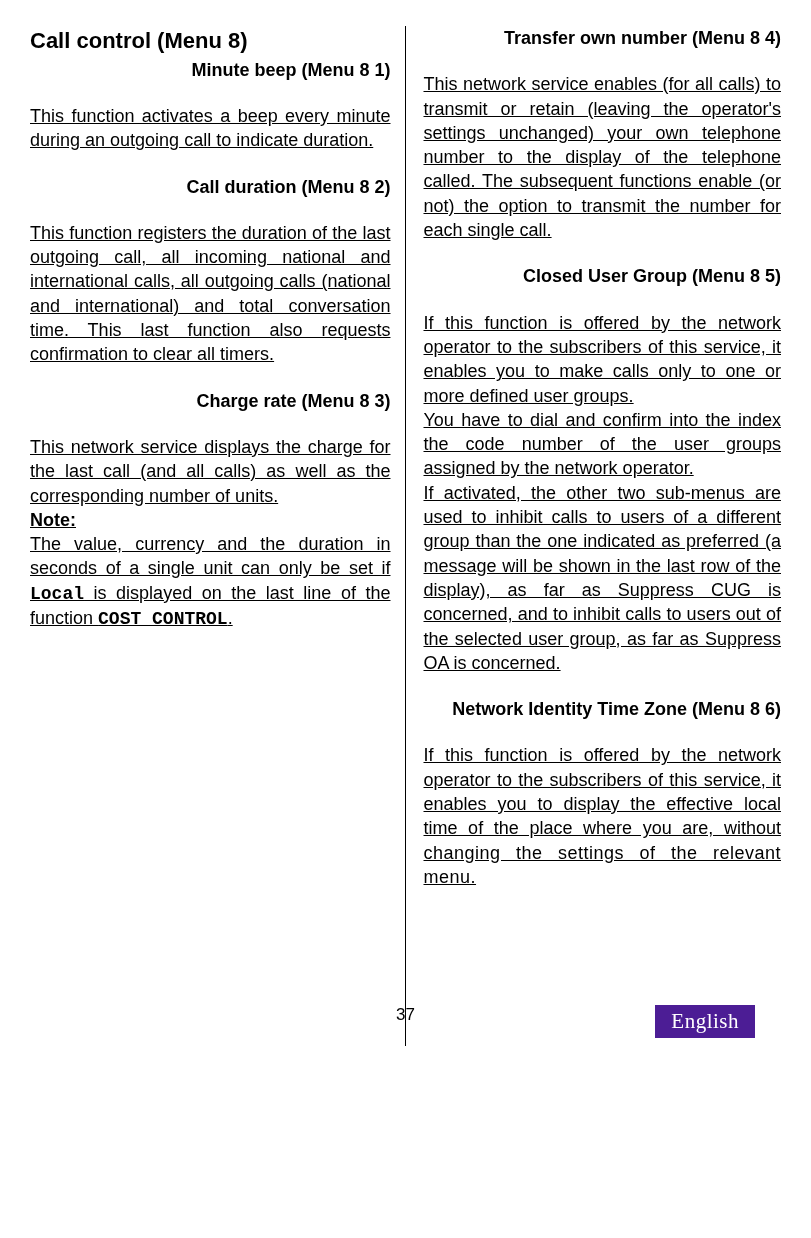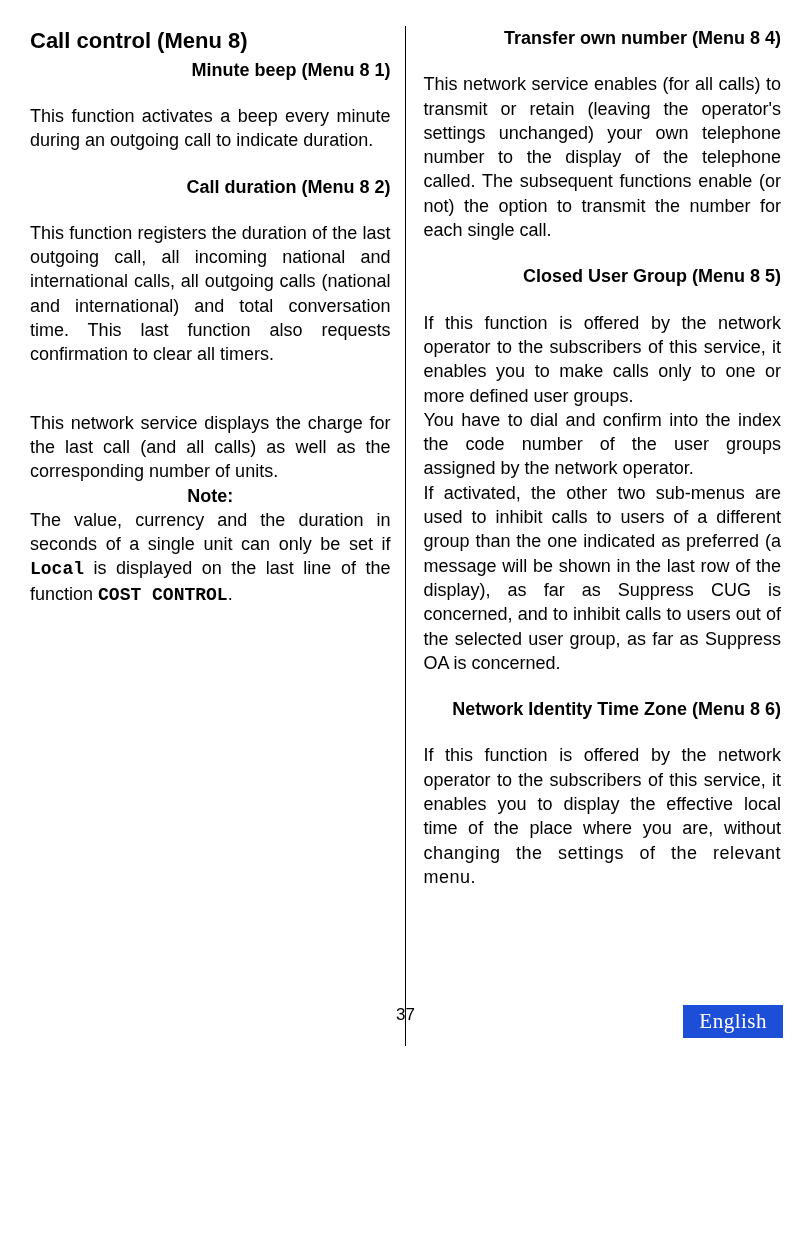--- a/index.html
+++ b/index.html
@@ -43,21 +43,21 @@
     font-weight: bold;
     text-align: left;
   }
   h2 {
     font-size: 18px;
     margin: 0;
     font-weight: bold;
     text-align: right;
   }
   .spacer { height: 22px; }
-  p { margin: 0; }
+  p { margin: 0; text-decoration: underline; }
   .mono { font-family: "Courier New", monospace; font-weight: bold; }
   .nowrap { white-space: nowrap; }
   .inline-icon {
     display: inline-block;
     vertical-align: middle;
   }
   .m-circle {
     display: inline-block;
     width: 15px;
     height: 15px;
@@ -92,47 +92,48 @@
     height: 30px;
   }
   .page-num {
     position: absolute;
     left: 50%;
     transform: translateX(-50%);
     font-size: 17px;
   }
   .lang-badge {
     position: absolute;
-    right: 28px;
+    right: 56px;
     bottom: -4px;
-    background: #1d4ed8;
+    background: #4c1d95;
     color: #fff;
     font-family: Georgia, 'Times New Roman', serif;
     font-size: 21px;
     padding: 2px 16px 3px 16px;
     letter-spacing: 0.5px;
   }
-  .note-label { font-weight: bold; text-align: center; }
+  .note-label { font-weight: bold; text-align: left; }
 </style>
 </head>
 <body>
 
 <div class="page">
   <div class="columns">
 
     <div class="col col-left">
       <h1>Call control (Menu 8)</h1>
       <h2>Minute beep (Menu 8 1)</h2>
       <div class="spacer"></div>
       <p>This function activates a beep every mi­nute during an outgoing call to indicate duration.</p>
       <div class="spacer"></div>
       <h2>Call duration (Menu 8 2)</h2>
       <div class="spacer"></div>
       <p>This function registers the duration of the last outgoing call, all incoming national and international calls, all outgoing calls (national and international) and total con­versation time. This last function also re­quests confirmation to clear all timers.</p>
       <div class="spacer"></div>
+      <h2>Charge rate (Menu 8 3)</h2>
       <div class="spacer"></div>
       <p>This network service displays the charge for the last call (and all calls) as well as the corresponding number of units.</p>
       <p class="note-label">Note:</p>
       <p>
         <span>The value, currency and the duration in seconds of a single unit can only be set if </span><span class="mono">Local</span><span> is displayed on the last line of the function </span><span class="mono">COST CONTROL</span><span>.</span>
       </p>
     </div>
 
     <div class="col col-right">
       <h2>Transfer own number (Menu 8 4)</h2>

